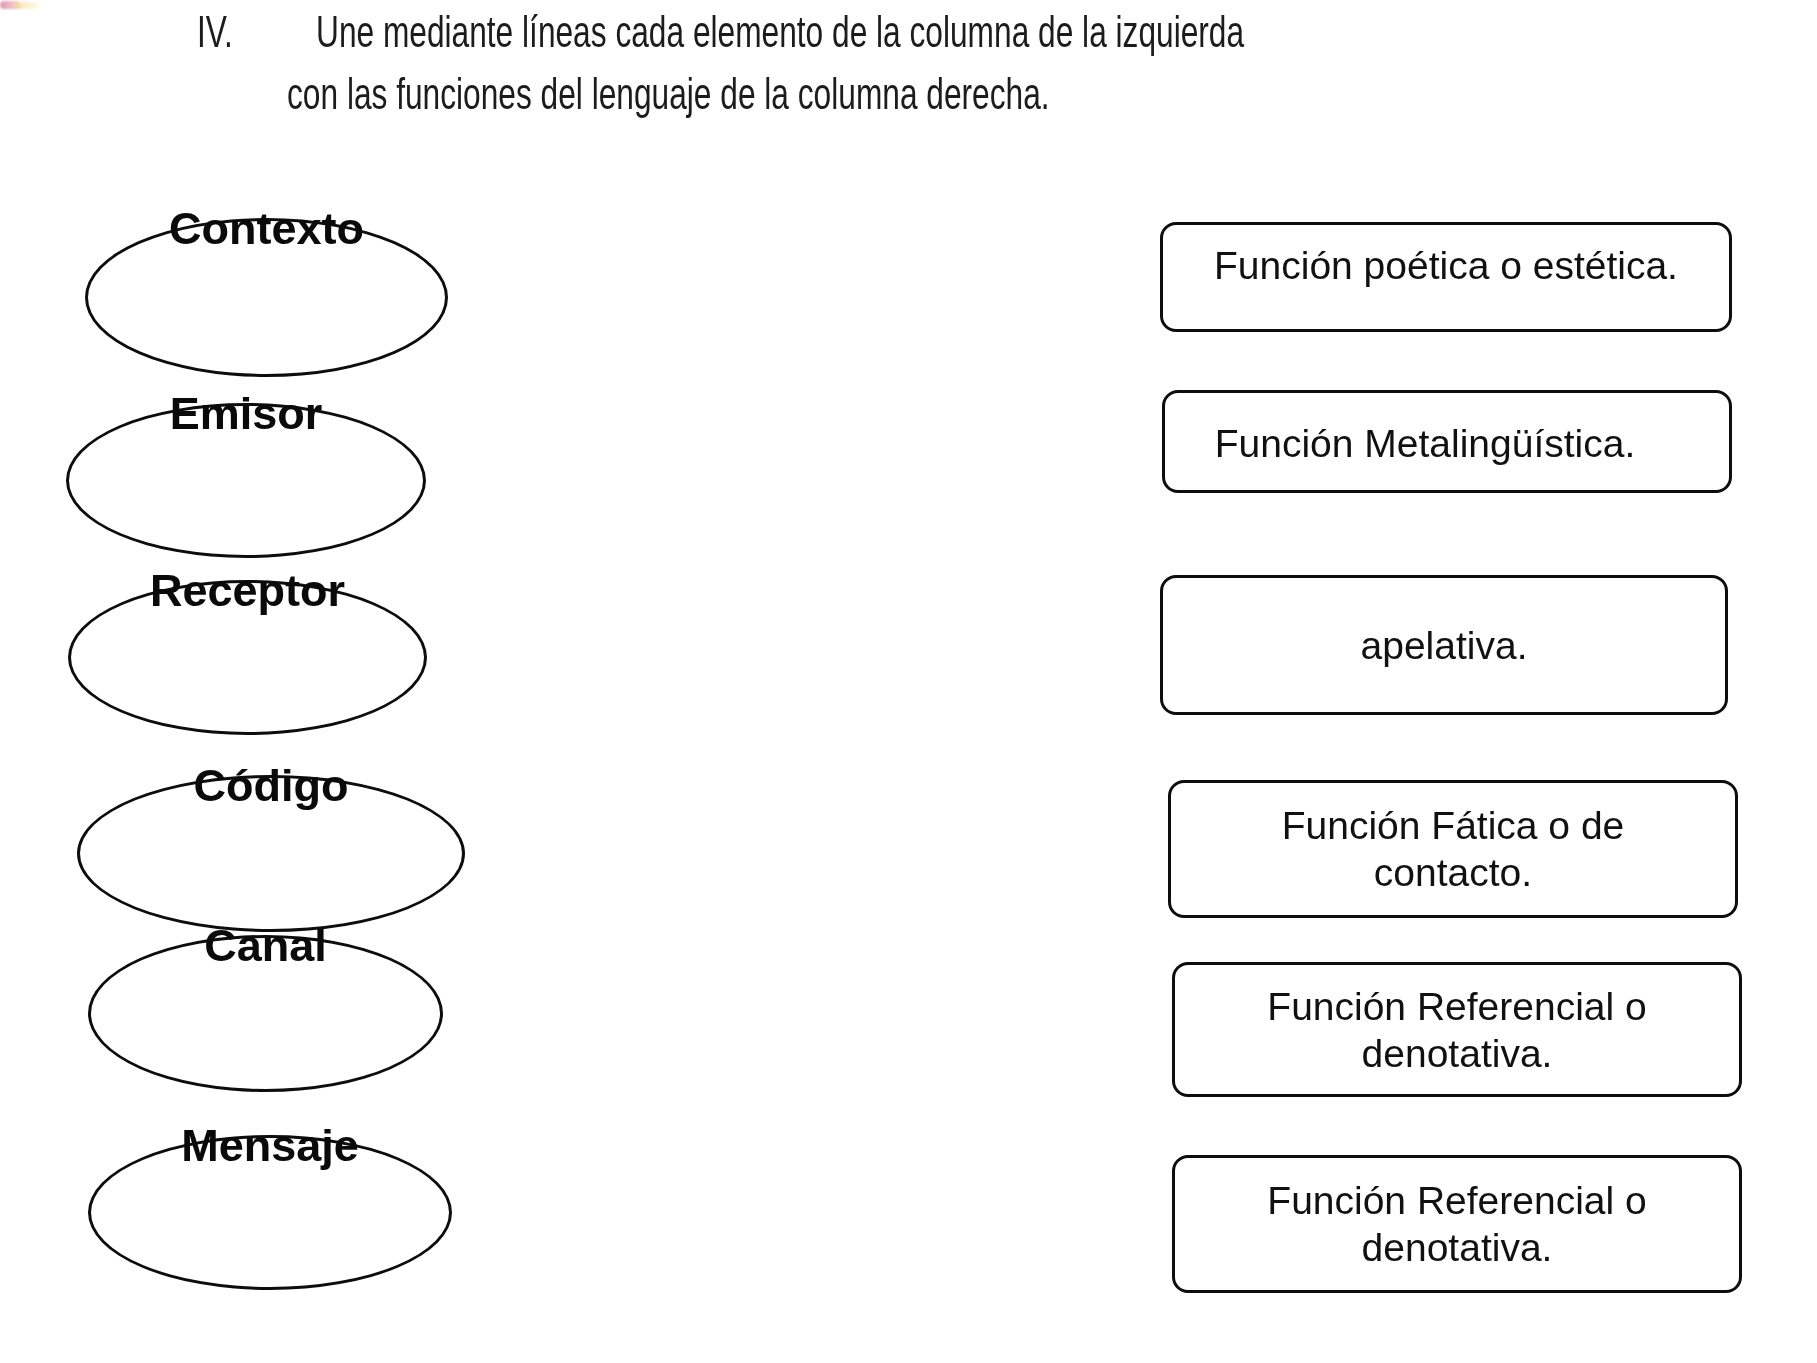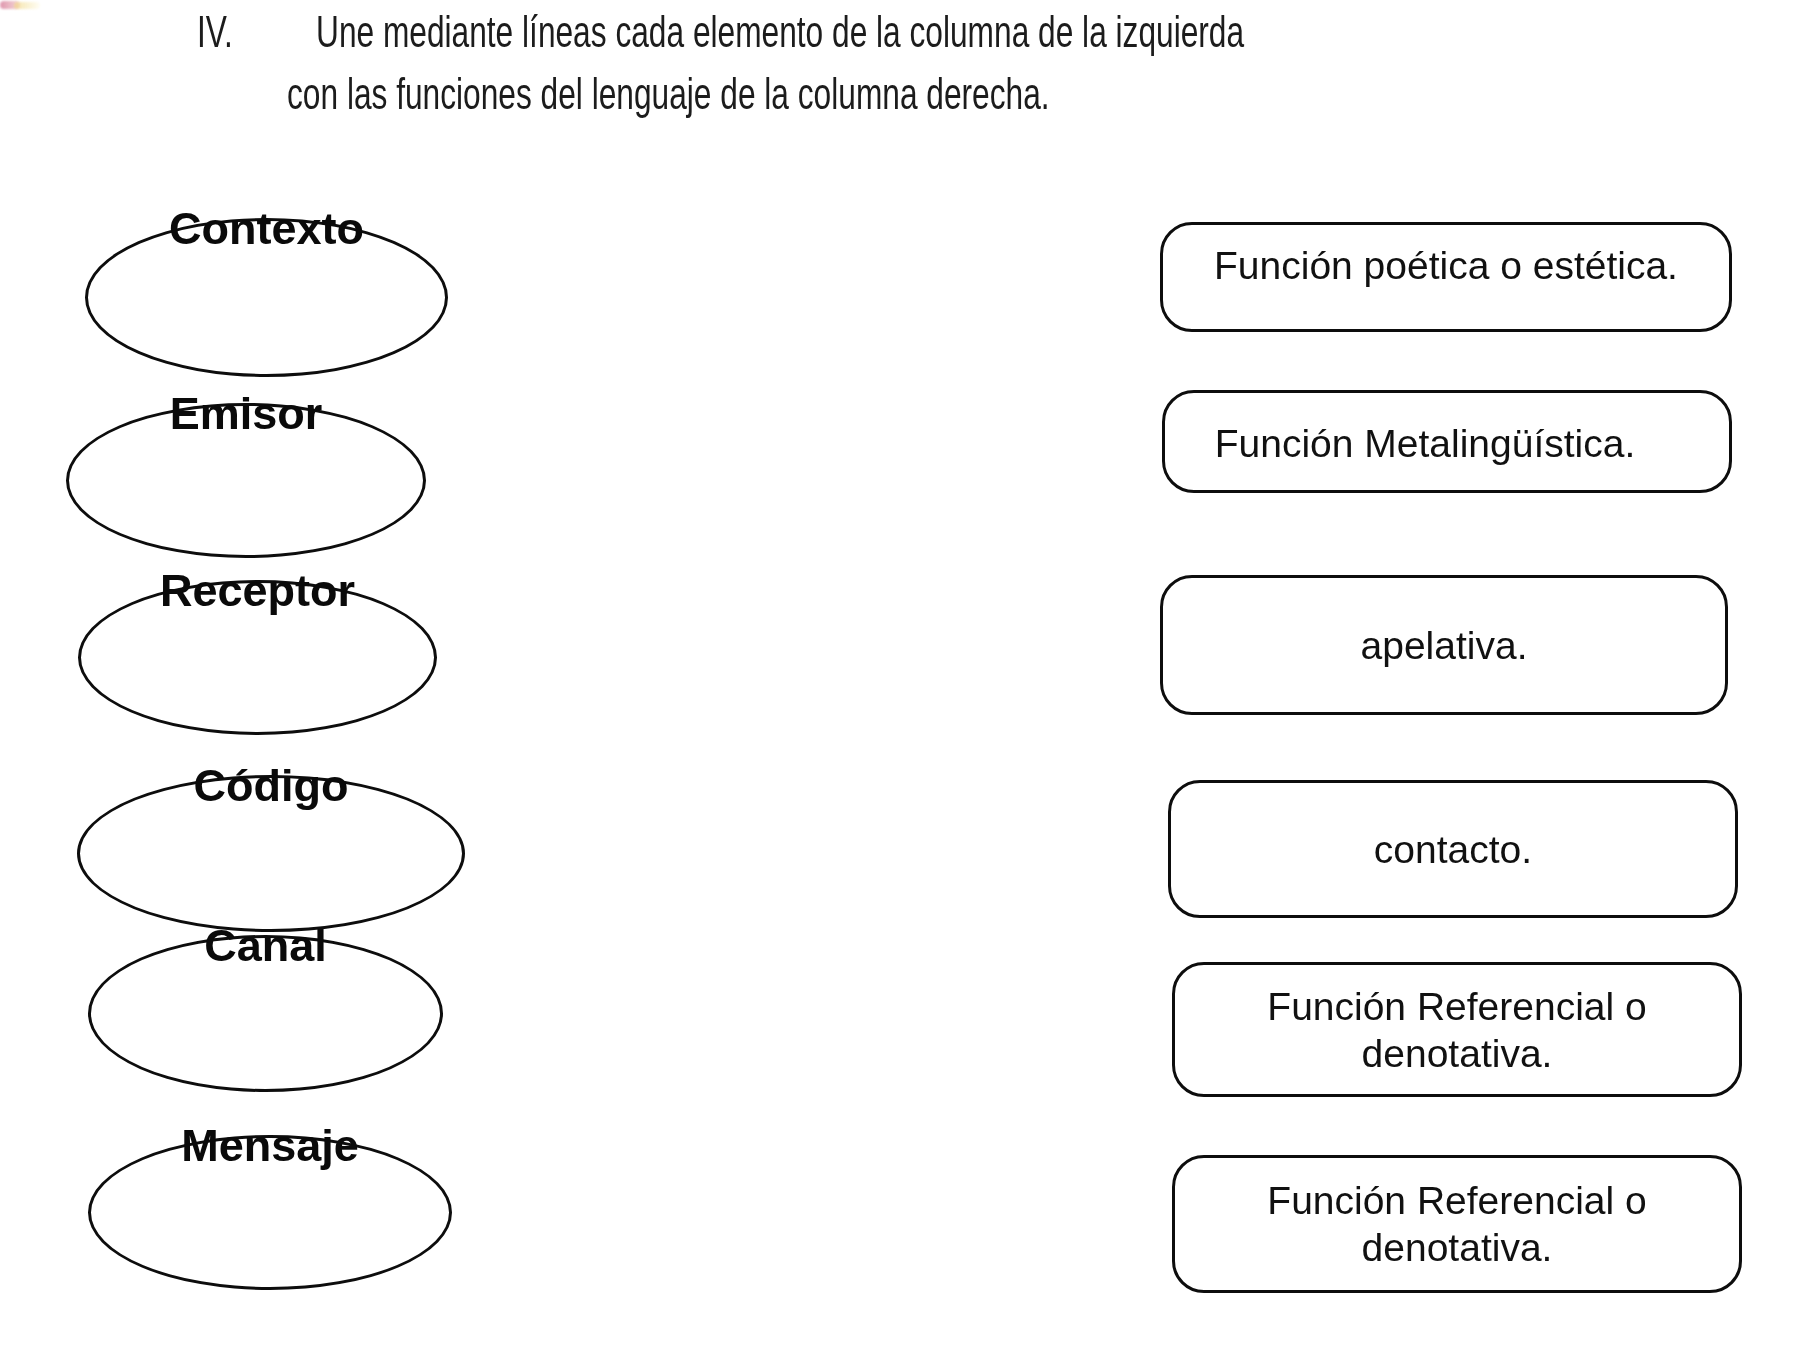--- a/index.html
+++ b/index.html
@@ -31,21 +31,21 @@
     background:#ffffff;box-sizing:border-box;
     display:flex;align-items:flex-start;justify-content:center;
   }
   .ellipse-label{
     font-weight:bold;font-size:45px;color:#0a0a0a;line-height:1;
     transform:translateY(-15px);white-space:nowrap;
   }
 
   
   .fbox{
-    position:absolute;border:3px solid var(--ink);border-radius:32px;
+    position:absolute;border:3px solid var(--ink);border-radius:16px;
     background:#ffffff;box-sizing:border-box;
     display:flex;flex-direction:column;align-items:center;justify-content:center;
     text-align:center;
   }
   .fbox-line{
     font-size:39px;line-height:47px;color:#111111;white-space:nowrap;
   }
   .fbox.one{padding-bottom:24px;}
   .shift-left{transform:translateX(-22px);margin-top:28px;}
 </style>
@@ -62,21 +62,21 @@
 </div>
 
 <div class="ellipse" style="left:85px;top:218px;width:363px;height:159px">
   <span class="ellipse-label">Contexto</span>
 </div>
 
 <div class="ellipse" style="left:66px;top:403px;width:360px;height:155px">
   <span class="ellipse-label">Emisor</span>
 </div>
 
-<div class="ellipse" style="left:78px;top:580px;width:359px;height:155px">
+<div class="ellipse" style="left:68px;top:580px;width:359px;height:155px">
   <span class="ellipse-label">Receptor</span>
 </div>
 
 <div class="ellipse" style="left:77px;top:775px;width:388px;height:157px">
   <span class="ellipse-label">Código</span>
 </div>
 
 <div class="ellipse" style="left:88px;top:935px;width:355px;height:157px">
   <span class="ellipse-label">Canal</span>
 </div>
@@ -91,20 +91,21 @@
 
 <div class="fbox one" style="left:1162px;top:390px;width:570px;height:103px">
   <span class="fbox-line shift-left">Función Metalingüística.</span>
 </div>
 
 <div class="fbox" style="left:1160px;top:575px;width:568px;height:140px">
   <span class="fbox-line">apelativa.</span>
 </div>
 
 <div class="fbox" style="left:1168px;top:780px;width:570px;height:138px">
+  <span class="fbox-line">Función Fática o de</span>
   <span class="fbox-line">contacto.</span>
 </div>
 
 <div class="fbox" style="left:1172px;top:962px;width:570px;height:135px">
   <span class="fbox-line">Función Referencial o</span>
   <span class="fbox-line">denotativa.</span>
 </div>
 
 <div class="fbox" style="left:1172px;top:1155px;width:570px;height:138px">
   <span class="fbox-line">Función Referencial o</span>

